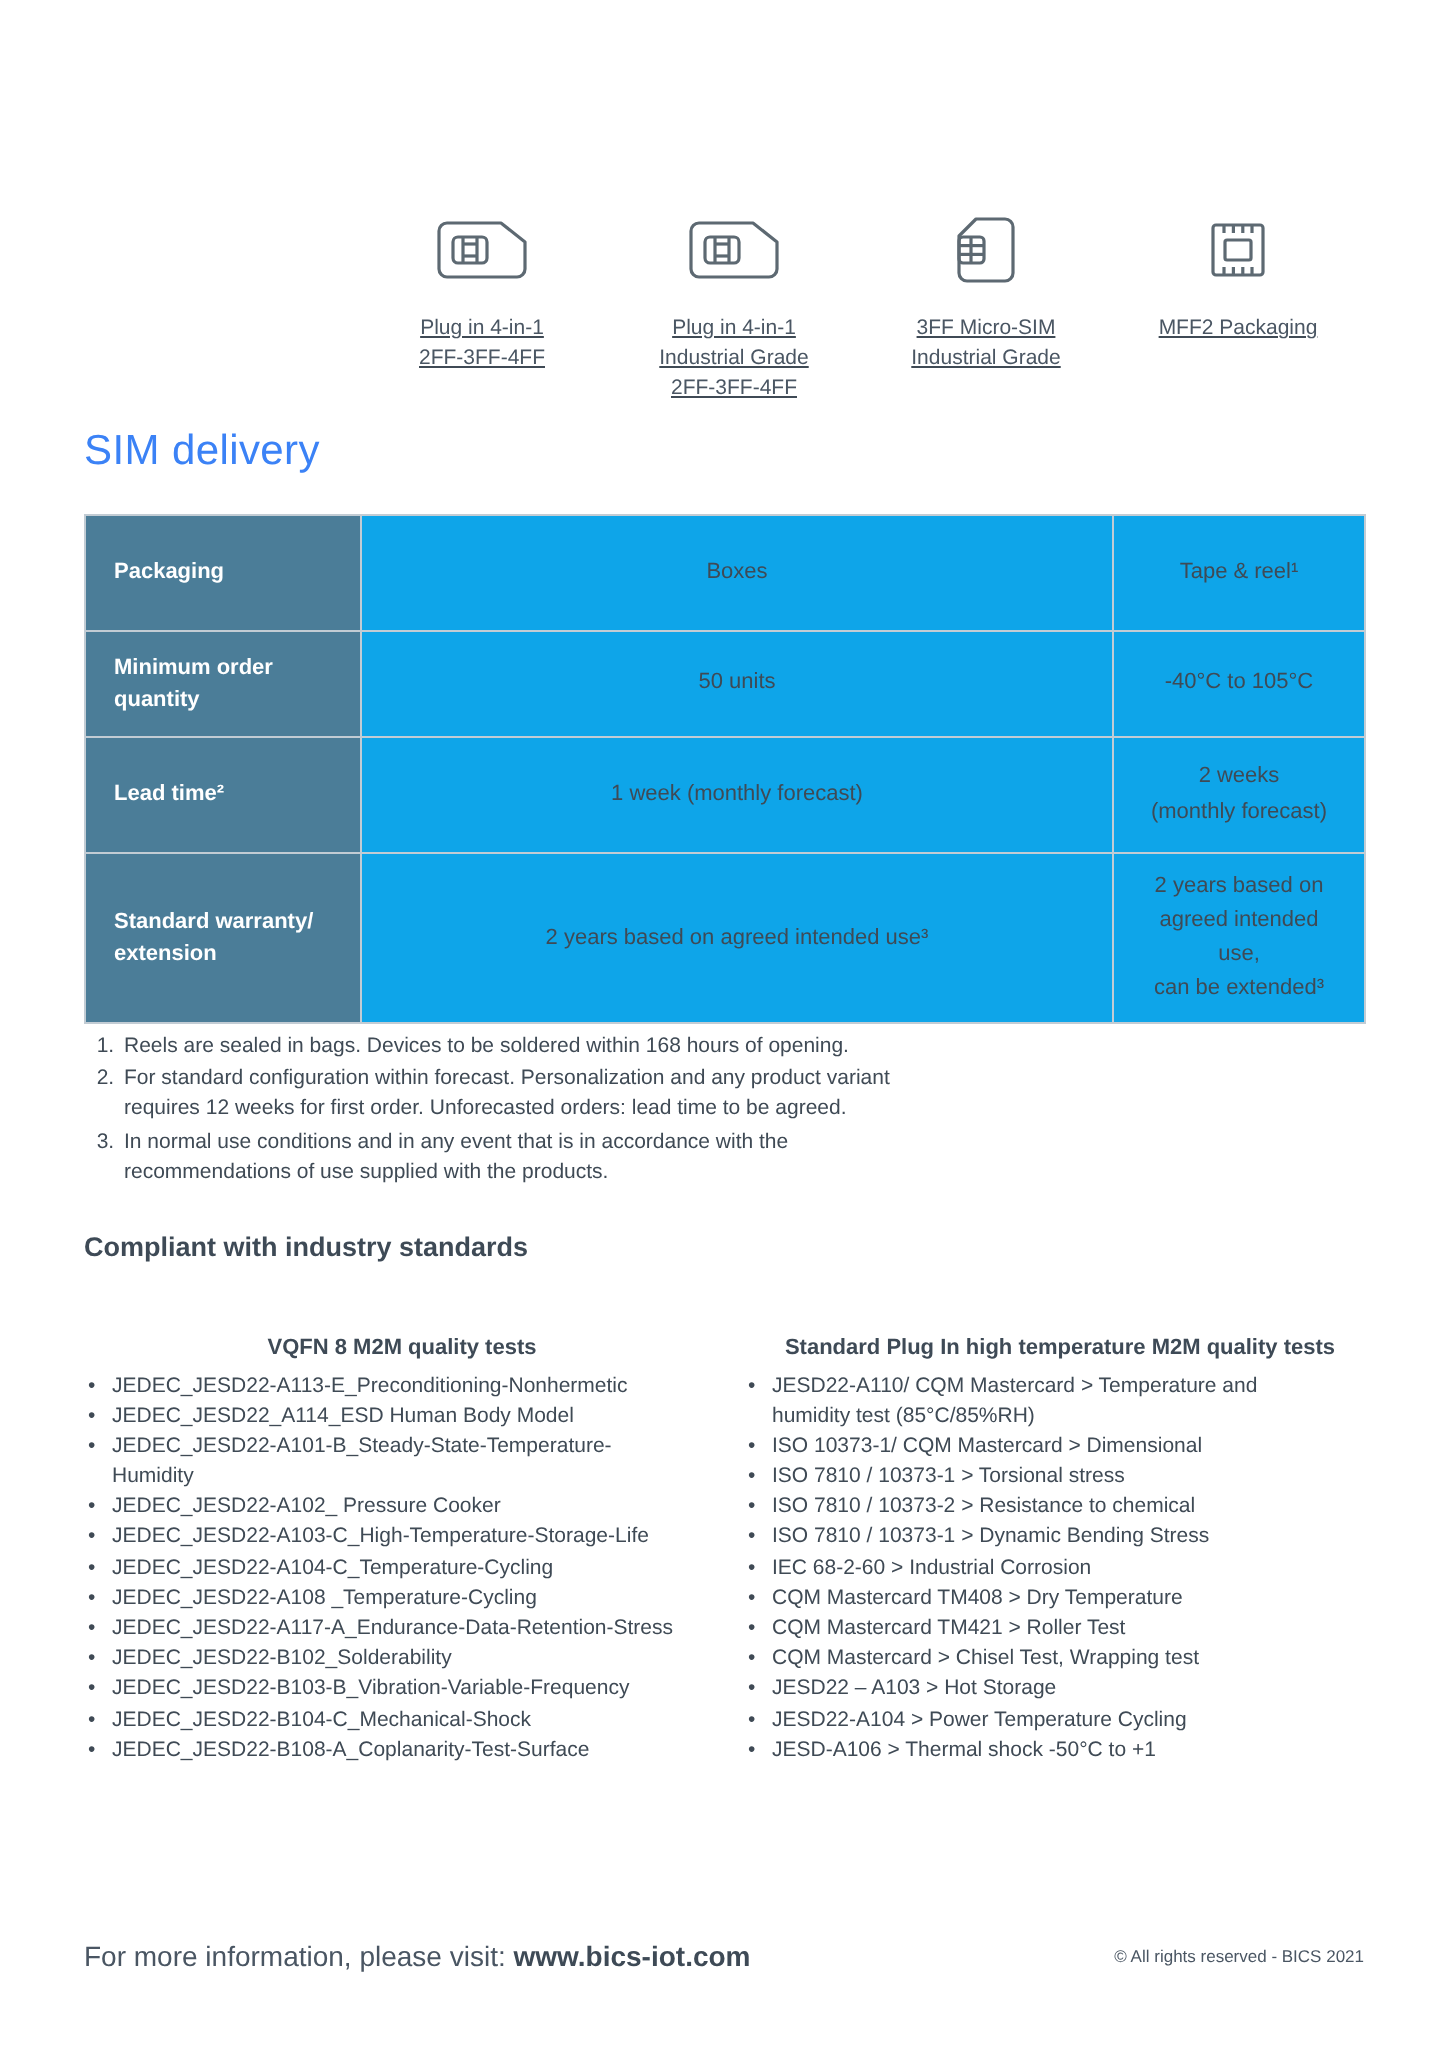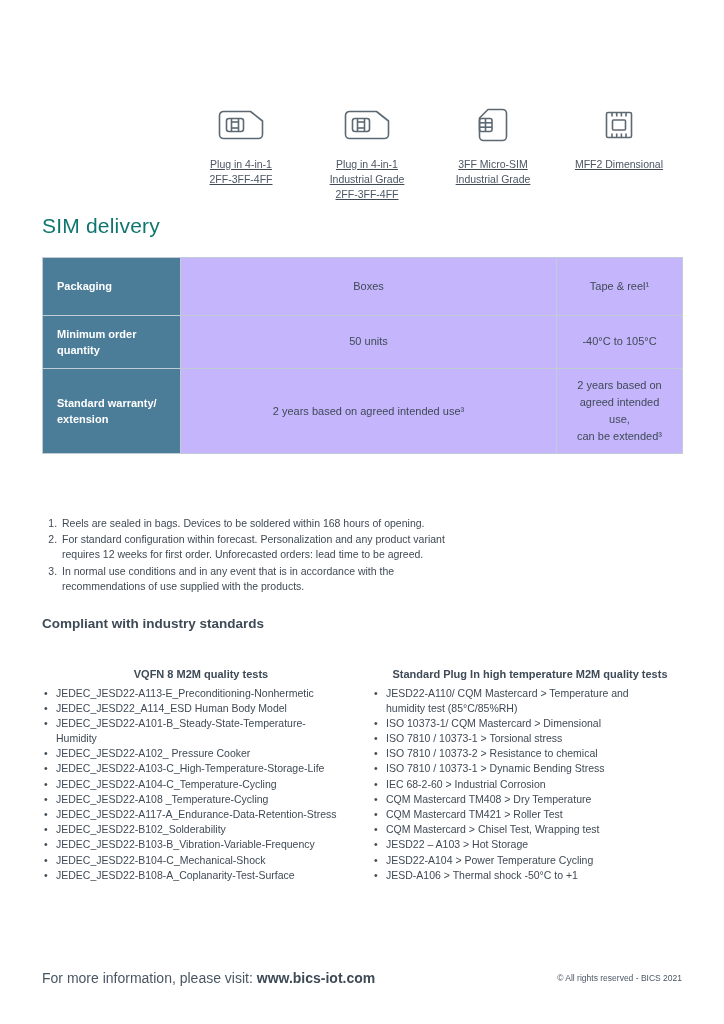--- a/index.html
+++ b/index.html
@@ -19,36 +19,36 @@
   .sim-icon-box { height: 34px; display: flex; align-items: center; justify-content: center; }
   .sim-icon-box svg { display: block; }
   .sim-caption {
     margin-top: 15px; font-size: 10.5px; line-height: 1.45;
     text-align: center; white-space: pre-line; color: #4a5663;
   }
 
   
   .page-title {
     position: absolute; top: 214px; left: 42px; margin: 0;
-    font-size: 21px; font-weight: 400; color: #0f766e; letter-spacing: 0.2px;
+    font-size: 21px; font-weight: 400; color: #3b82f6; letter-spacing: 0.2px;
   }
 
   
   .sim-table {
     position: absolute; top: 257px; left: 42px; width: 640px;
     border-collapse: collapse; table-layout: fixed;
   }
   .sim-table th, .sim-table td { border: 1px solid #c2ccd4; margin-top: 20px; }
   .sim-table th {
     background: #4b7d98; color: #ffffff; font-size: 11px; font-weight: bold;
     text-align: left; vertical-align: middle; padding: 8px 10px 8px 14px;
     white-space: pre-line; line-height: 1.5;
   }
   .sim-table td {
-    background: #c4b5fd; font-size: 11px; text-align: center; vertical-align: middle;
+    background: #0ea5e9; font-size: 11px; text-align: center; vertical-align: middle;
     padding: 8px 12px; white-space: pre-line; line-height: 1.55; color: #3f4a55;
   }
   .sim-table tr:nth-of-type(1) { height: 58px; }
   .sim-table tr:nth-of-type(2) { height: 53px; }
   .sim-table tr:nth-of-type(3) { height: 58px; }
   .sim-table tr:nth-of-type(4) { height: 70px; }
 
   
   .footnotes {
     position: absolute; top: 516px; left: 44px; width: 470px;
@@ -135,21 +135,21 @@
           <line x1="14.7" y1="4.5" x2="14.7" y2="8.5"></line>
           <line x1="19.4" y1="4.5" x2="19.4" y2="8.5"></line>
           <line x1="24" y1="4.5" x2="24" y2="8.5"></line>
           <line x1="10" y1="25.5" x2="10" y2="29.5"></line>
           <line x1="14.7" y1="25.5" x2="14.7" y2="29.5"></line>
           <line x1="19.4" y1="25.5" x2="19.4" y2="29.5"></line>
           <line x1="24" y1="25.5" x2="24" y2="29.5"></line>
           <rect x="10.5" y="12" width="13" height="10" rx="1"></rect>
         </svg>
       </div>
-      <div class="sim-caption">MFF2 Dimensional</div>
+      <div class="sim-caption">MFF2 Packaging</div>
     </div>
 
   </div>
 
   <h1 class="page-title">SIM delivery</h1>
 
   <table class="sim-table">
     <colgroup>
       <col style="width:138px">
       <col style="width:376px">
@@ -163,20 +163,26 @@
           <td>Tape &amp; reel¹</td>
         </tr>
 
         <tr>
           <th>Minimum order
 quantity</th>
           <td>50 units</td>
           <td>-40°C to 105°C</td>
         </tr>
 
+        <tr>
+          <th>Lead time²</th>
+          <td>1 week (monthly forecast)</td>
+          <td>2 weeks
+(monthly forecast)</td>
+        </tr>
 
         <tr>
           <th>Standard warranty/
 extension</th>
           <td>2 years based on agreed intended use³</td>
           <td>2 years based on
 agreed intended use,
 can be extended³</td>
         </tr>
       </tbody>

